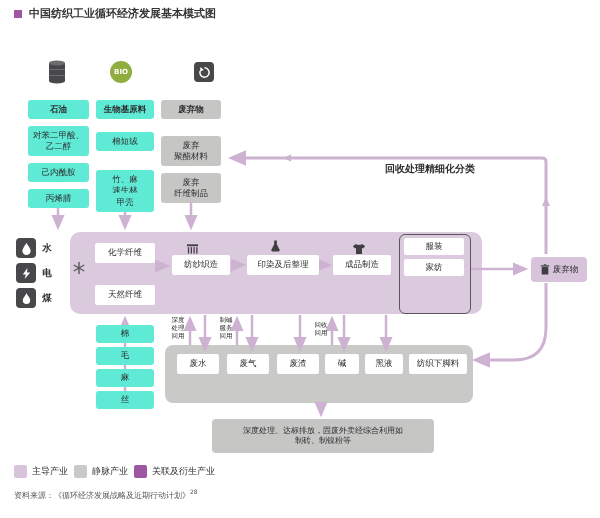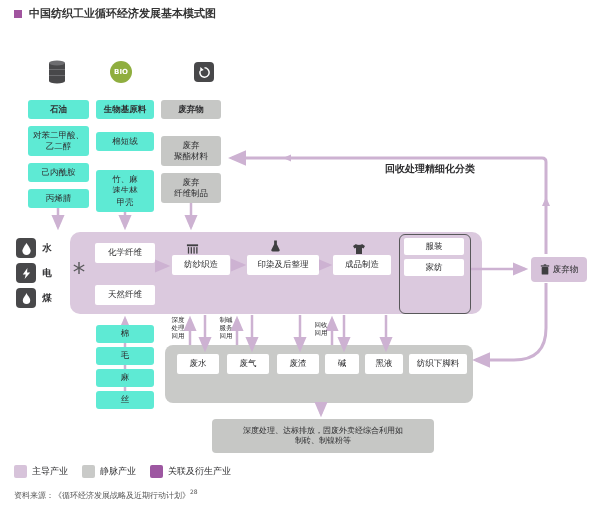--- a/index.html
+++ b/index.html
@@ -16,21 +16,21 @@
   .container { position:absolute; border-radius:10px; z-index:1; }
   .icon-sq { position:absolute; background:#48484a; border-radius:4px; display:flex; align-items:center;
              justify-content:center; z-index:3; }
   .caption { position:absolute; font-weight:bold; font-size:9px; color:#2e2e30; z-index:3; text-align:center; }
   .note { position:absolute; font-size:6.5px; line-height:1.2; color:#2e2e30; white-space:pre-line;
           z-index:3; text-align:center; }
   .flowlayer { position:absolute; left:0; top:0; z-index:2; pointer-events:none; }
   .title-row { position:absolute; left:14px; top:6px; display:flex; align-items:center; gap:7px; z-index:3; }
   .title-sq { width:8px; height:8px; background:#a1549f; }
   .title-txt { font-size:11px; font-weight:bold; color:#333; }
-  .legend { position:absolute; left:14px; top:465px; display:flex; align-items:flex-end; gap:14px; z-index:3; }
+  .legend { position:absolute; left:14px; top:465px; display:flex; align-items:flex-end; gap:6px; z-index:3; }
   .legend-item { display:flex; align-items:center; gap:5px; }
   .legend-sq { width:13px; height:13px; border-radius:2px; }
   .legend-lbl { font-size:9px; color:#2e2e30; }
   .source { position:absolute; left:14px; top:488px; font-size:8px; color:#555; z-index:3; }
   .source sup { font-size:6px; }
   .bio-badge { position:absolute; width:22px; height:22px; border-radius:50%; background:#8fae3f; color:#fff;
                font-size:7px; font-weight:bold; display:flex; align-items:center; justify-content:center; z-index:3; }
   .bracket { position:absolute; border:1px solid #58585a; border-radius:6px; z-index:2; }
 </style>
 </head>

